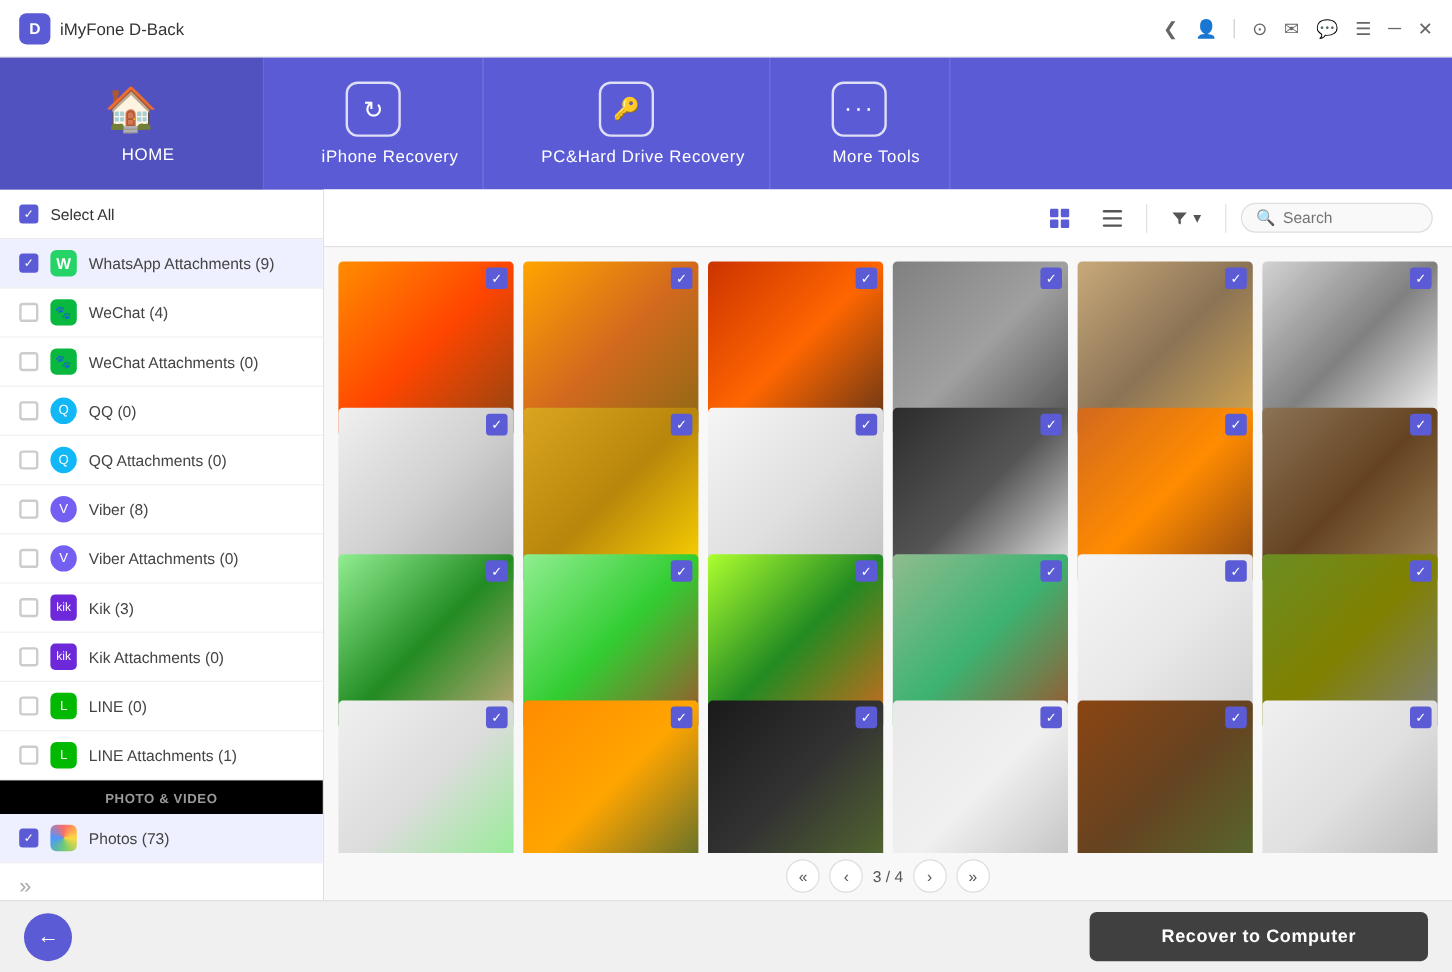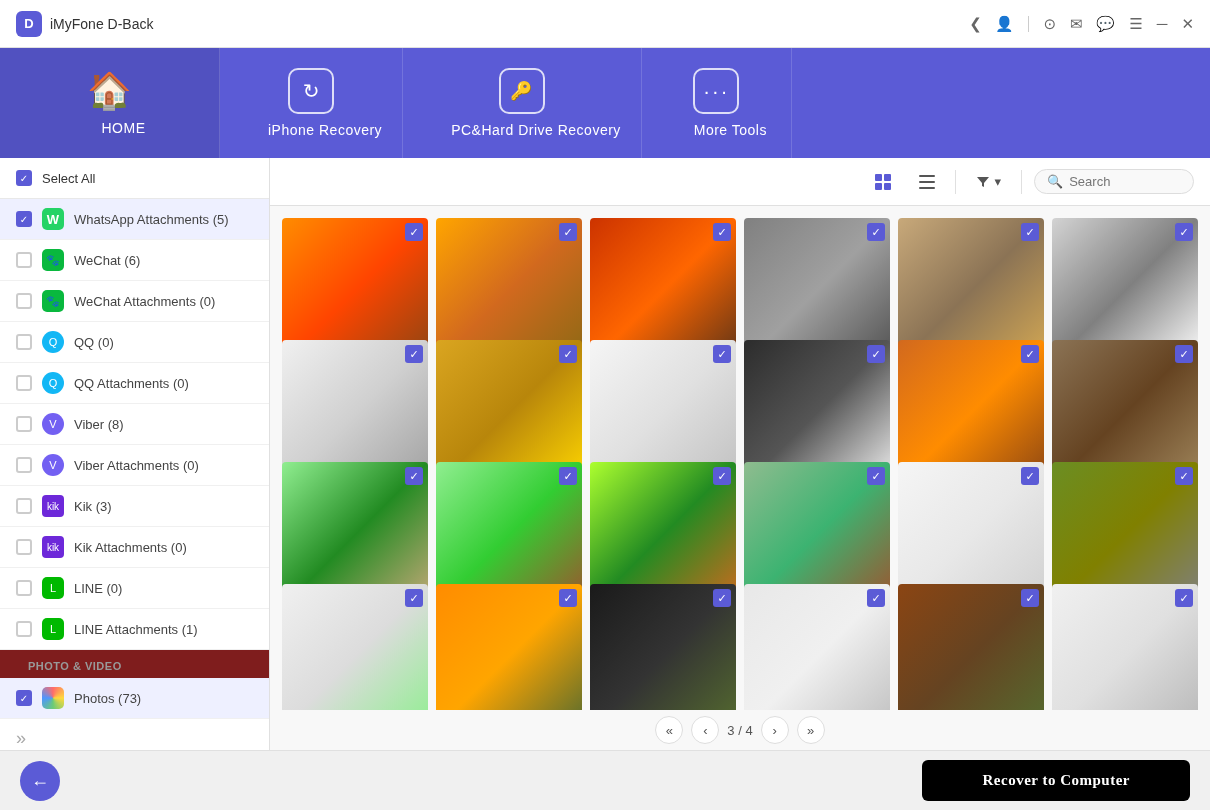--- a/index.html
+++ b/index.html
@@ -81,24 +81,25 @@
     .sidebar-item {
       display: flex; align-items: center; gap: 10px;
       padding: 9px 16px;
       cursor: pointer;
       font-size: 13px; color: #444;
       border-bottom: 1px solid #f0f0f0;
     }
     .sidebar-item.selected { background: #eef0ff; }
     .sidebar-item.active-item { background: #eef0ff; }
     .sidebar-section-label {
-      padding: 10px 28px 6px;
+      padding: 10px 4px 6px;
       font-size: 11px; color: #999; font-weight: 600;
       text-transform: uppercase; letter-spacing: 0.5px;
-      background: #7f1d1d;
+      background: #000000;
+      text-align: center;
     }
 
     
     .cb {
       width: 16px; height: 16px;
       border: 2px solid #ccc;
       border-radius: 3px;
       display: flex; align-items: center; justify-content: center;
       flex-shrink: 0;
     }
@@ -248,30 +249,29 @@
     }
     .back-btn {
       width: 40px; height: 40px;
       background: #5b5bd6;
       border-radius: 20px;
       display: flex; align-items: center; justify-content: center;
       cursor: pointer;
       color: white; font-size: 18px;
     }
     .recover-btn {
-      background: #000000;
+      background: #404040;
       color: white;
       border: none;
       border-radius: 6px;
       padding: 12px 60px;
       font-size: 15px;
       font-weight: 600;
       cursor: pointer;
       letter-spacing: 0.5px;
-      font-family: Liberation Serif, serif;
     }
 
     
     .sidebar::-webkit-scrollbar,
     .photo-grid::-webkit-scrollbar { width: 6px; }
     .sidebar::-webkit-scrollbar-track,
     .photo-grid::-webkit-scrollbar-track { background: #f0f0f0; }
     .sidebar::-webkit-scrollbar-thumb,
     .photo-grid::-webkit-scrollbar-thumb { background: #ccc; border-radius: 3px; }
   </style>
@@ -319,26 +319,26 @@
 
   <aside class="sidebar">
     <div class="select-all-row">
       <div class="cb checked">✓</div>
       <span>Select All</span>
     </div>
 
     <div class="sidebar-item selected">
       <div class="cb checked">✓</div>
       <div class="app-icon icon-whatsapp" style="color:white; font-size:13px; font-weight:bold;">W</div>
-      <span>WhatsApp Attachments (5)</span>
+      <span>WhatsApp Attachments (9)</span>
     </div>
     <div class="sidebar-item">
       <div class="cb"></div>
       <div class="app-icon icon-wechat" style="color:white; font-size:11px;">🐾</div>
-      <span>WeChat (6)</span>
+      <span>WeChat (4)</span>
     </div>
     <div class="sidebar-item">
       <div class="cb"></div>
       <div class="app-icon icon-wechat" style="color:white; font-size:11px;">🐾</div>
       <span>WeChat Attachments (0)</span>
     </div>
     <div class="sidebar-item">
       <div class="cb"></div>
       <div class="app-icon icon-qq" style="color:white; font-size:11px; border-radius:50%;">Q</div>
       <span>QQ (0)</span>

